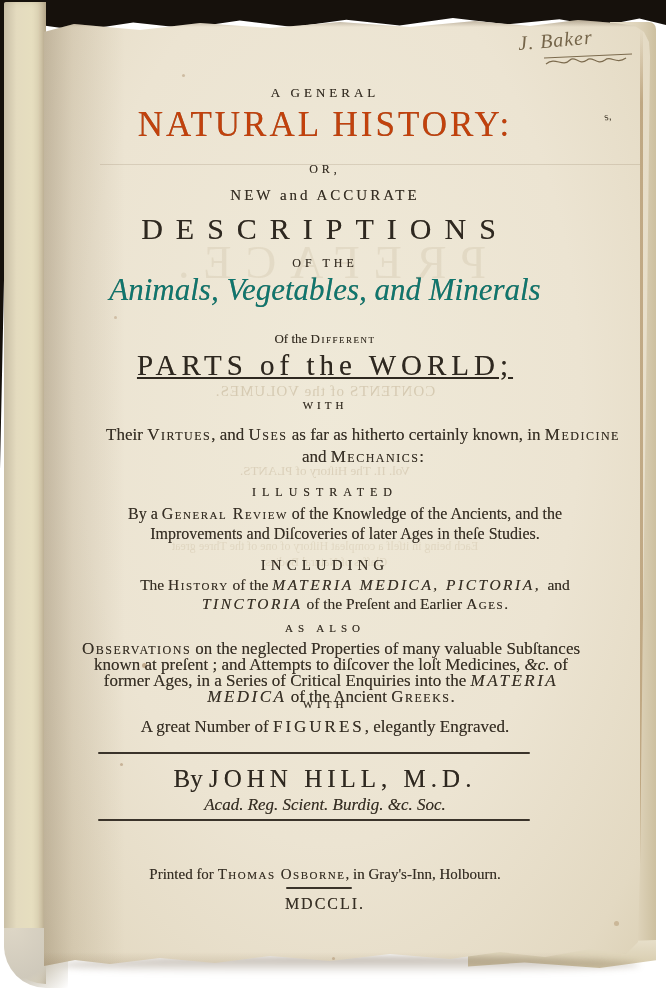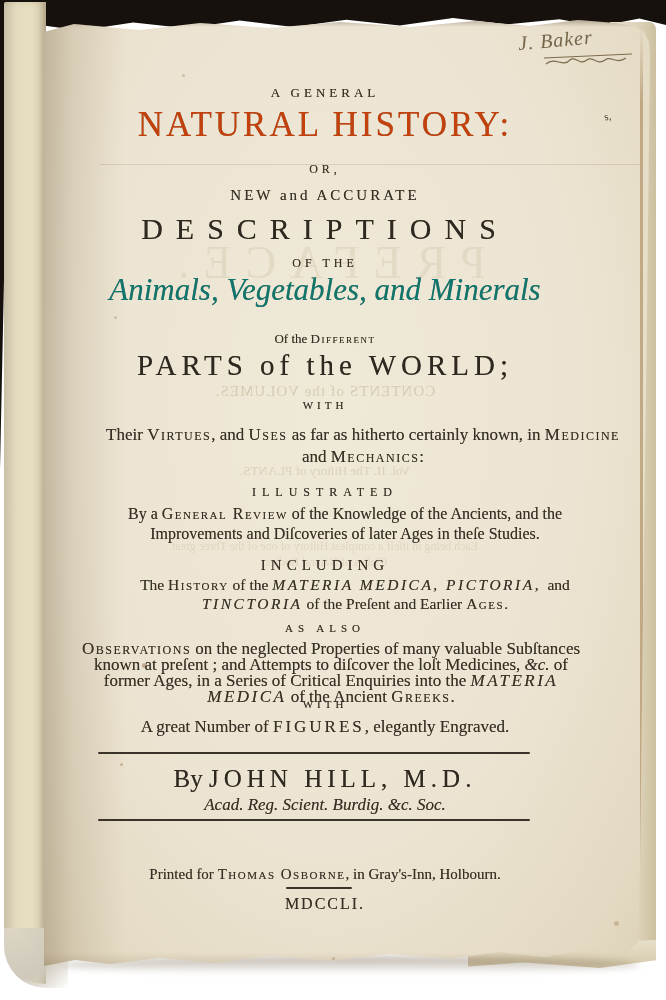--- a/index.html
+++ b/index.html
@@ -63,21 +63,21 @@
   .capw{letter-spacing:3px;}
 
   .t-halftitle{top:85px;font-size:13px;letter-spacing:4px;}
   .t-main{top:103px;font-size:35px;letter-spacing:3px;color:#c2410c;}
   .t-or{top:162px;font-size:12px;letter-spacing:4px;}
   .t-newacc{top:186px;font-size:15px;letter-spacing:3px;}
   .t-desc{top:210px;font-size:30px;letter-spacing:13px;color:#2e2820;}
   .t-ofthe{top:256px;font-size:12px;letter-spacing:4px;}
   .t-animals{top:271px;font-size:31px;font-style:italic;color:#0f766e;}
   .t-ofdiff{top:331px;font-size:13px;}
-  .t-parts{top:347px;font-size:29px;letter-spacing:5px;color:#2e2820;}
+  .t-parts{top:347px;font-size:29px;letter-spacing:5px;color:#2e2820;text-decoration:underline;}
   .t-with1{top:399px;font-size:11px;letter-spacing:4px;}
   .t-virtues{top:424px;font-size:17px;line-height:22px;padding:0 38px;}
   .t-illus{top:485px;font-size:12px;letter-spacing:6px;}
   .t-review{top:504px;font-size:16px;line-height:20px;padding:0 20px;}
   .t-incl{top:556px;font-size:15px;letter-spacing:5px;}
   .t-history{top:575px;font-size:15.5px;line-height:19px;padding:0 30px;}
   .t-asalso{top:622px;font-size:11px;letter-spacing:5px;}
   .t-obs{top:641px;font-size:17px;line-height:16px;padding:0 6px;}
   .t-with2{top:698px;font-size:11px;letter-spacing:4px;}
   .t-figures{top:716px;font-size:17px;}

